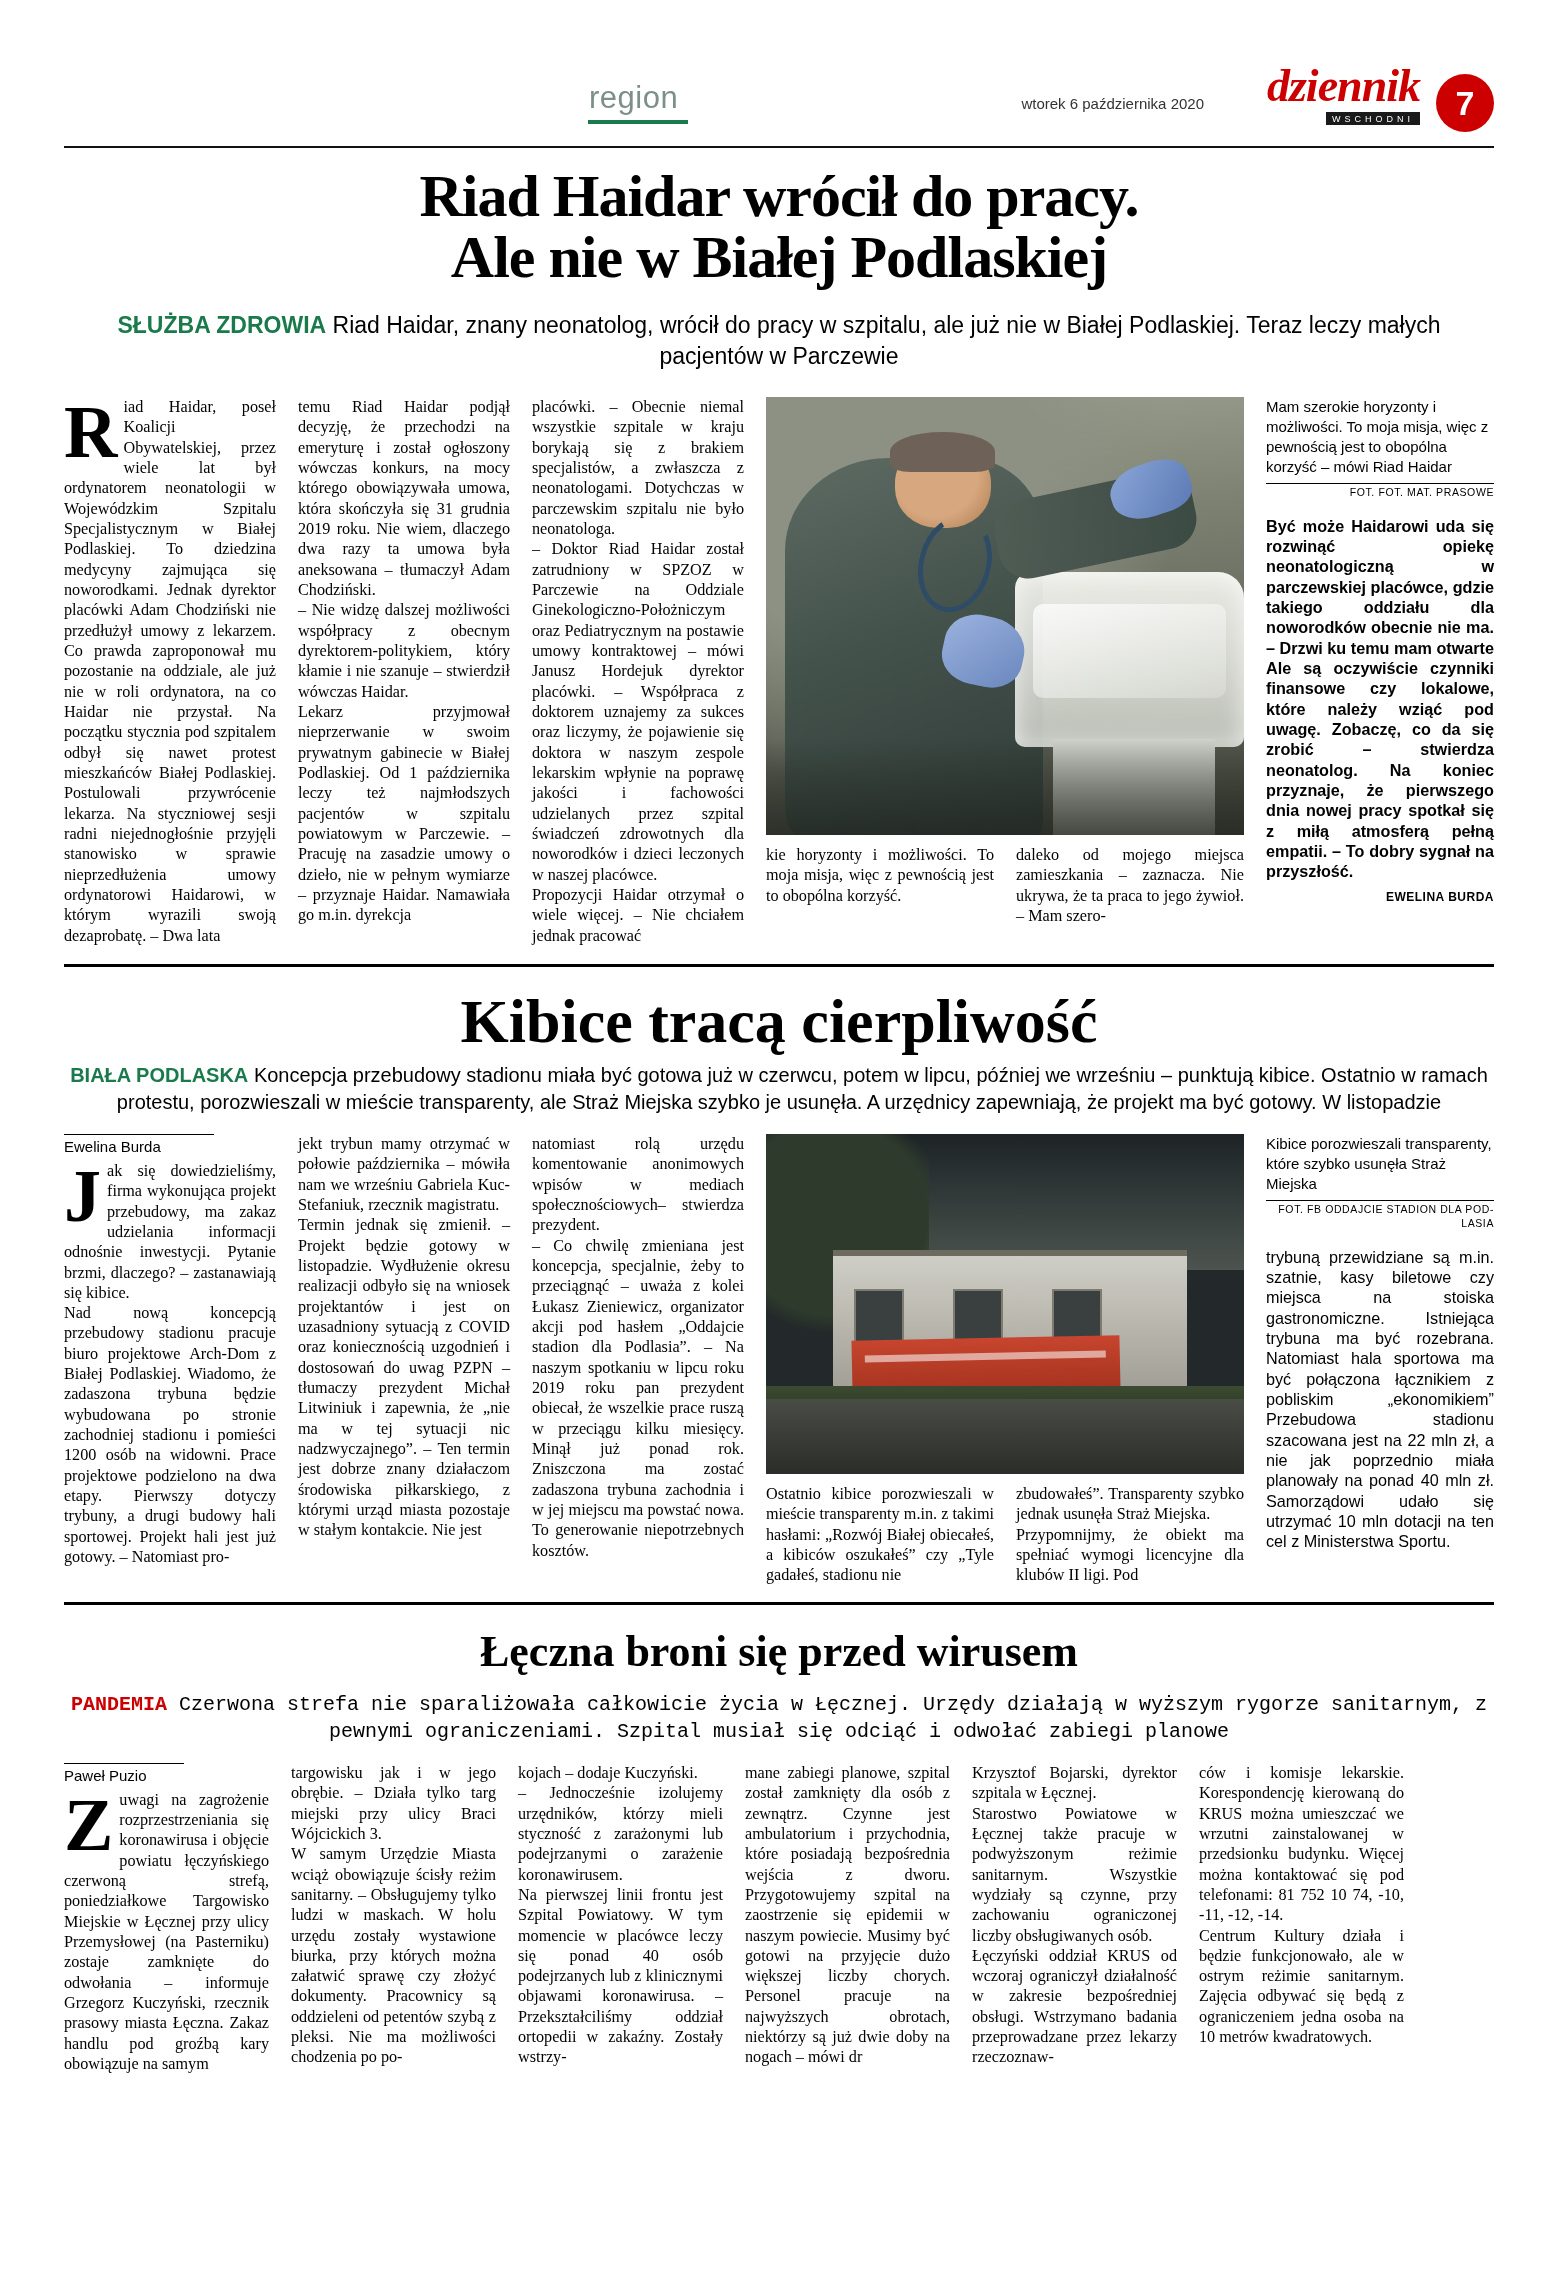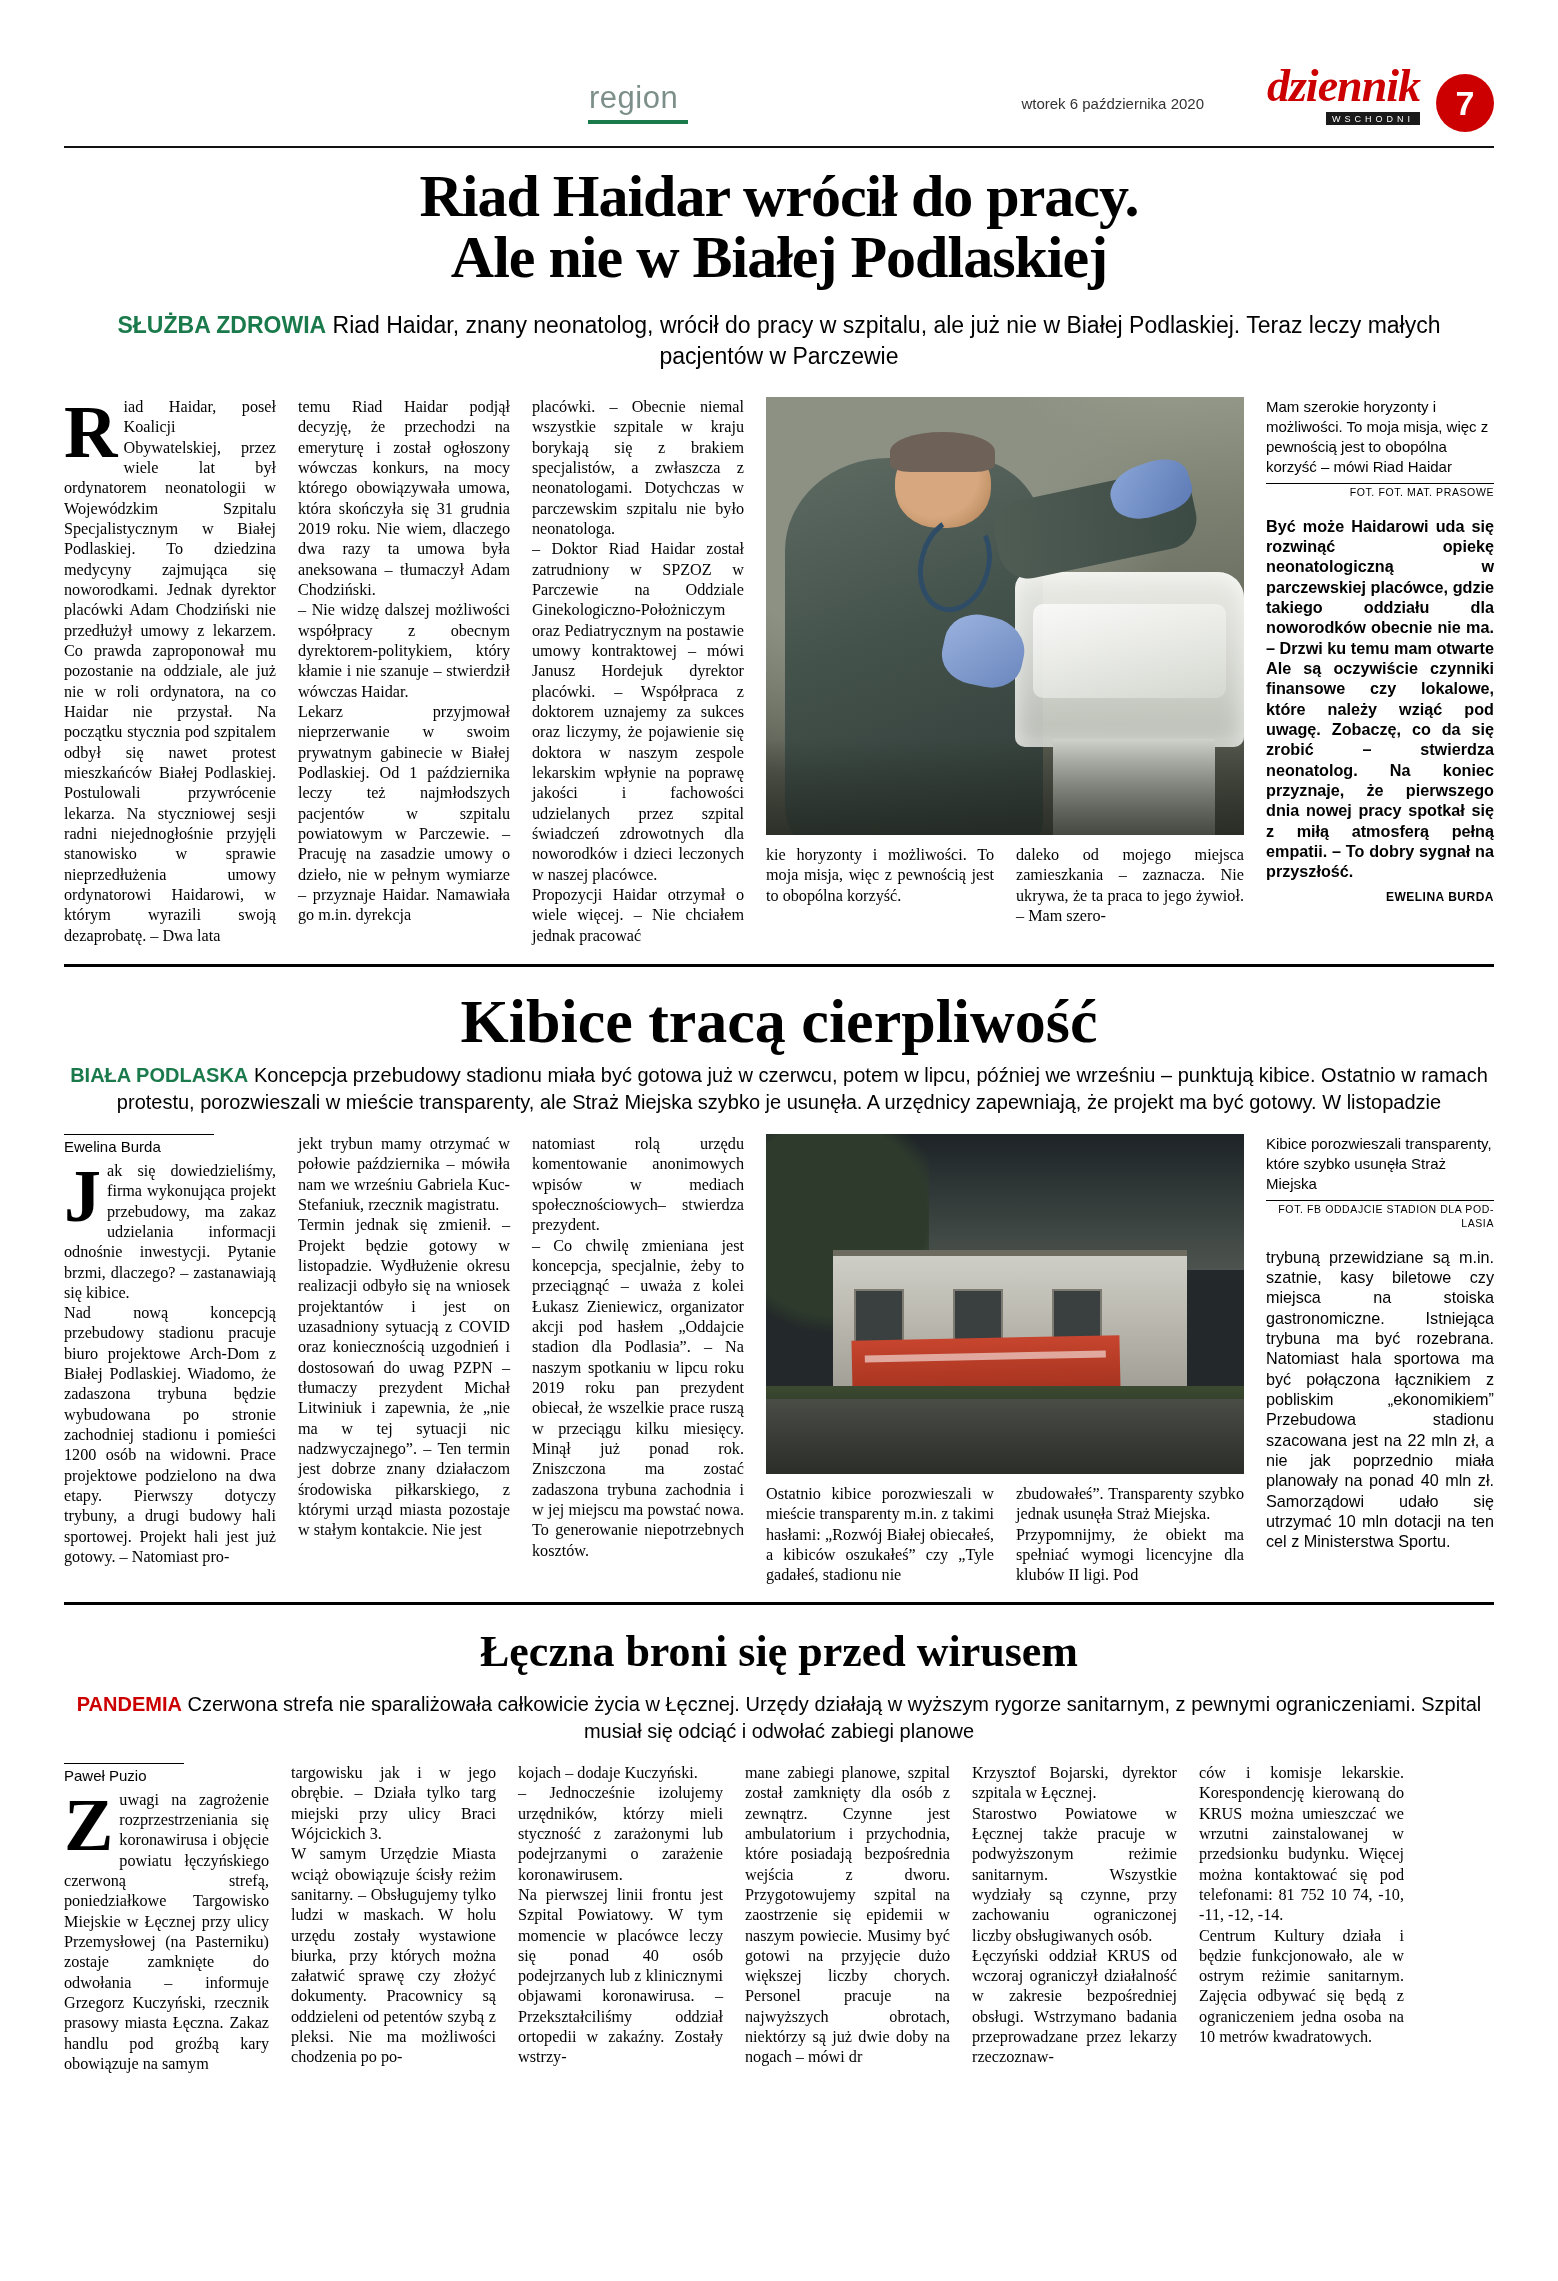--- a/index.html
+++ b/index.html
@@ -331,21 +331,21 @@
   
   .headline3 {
     margin: 24px 64px 0 64px;
     text-align: center;
     font-weight: bold;
     font-size: 44px;
     line-height: 1.05;
   }
   .standfirst3 {
     margin: 16px 64px 0 64px;
-    font-family: Liberation Sans, sans-serif;
+    font-family: Liberation Mono, monospace;
     font-size: 20px;
     line-height: 1.35;
     text-align: center;
   }
   .article3 { margin: 18px 64px 0 64px; }
   .cols6 { display:flex; gap: 22px; }
   .c6 { width: 205px; font-size: 16.2px; line-height:1.255; text-align: justify; hyphens:auto; }
   .c6 p { margin:0; text-indent:12px; }
   .c6 p.first { text-indent:0; }
 </style>

